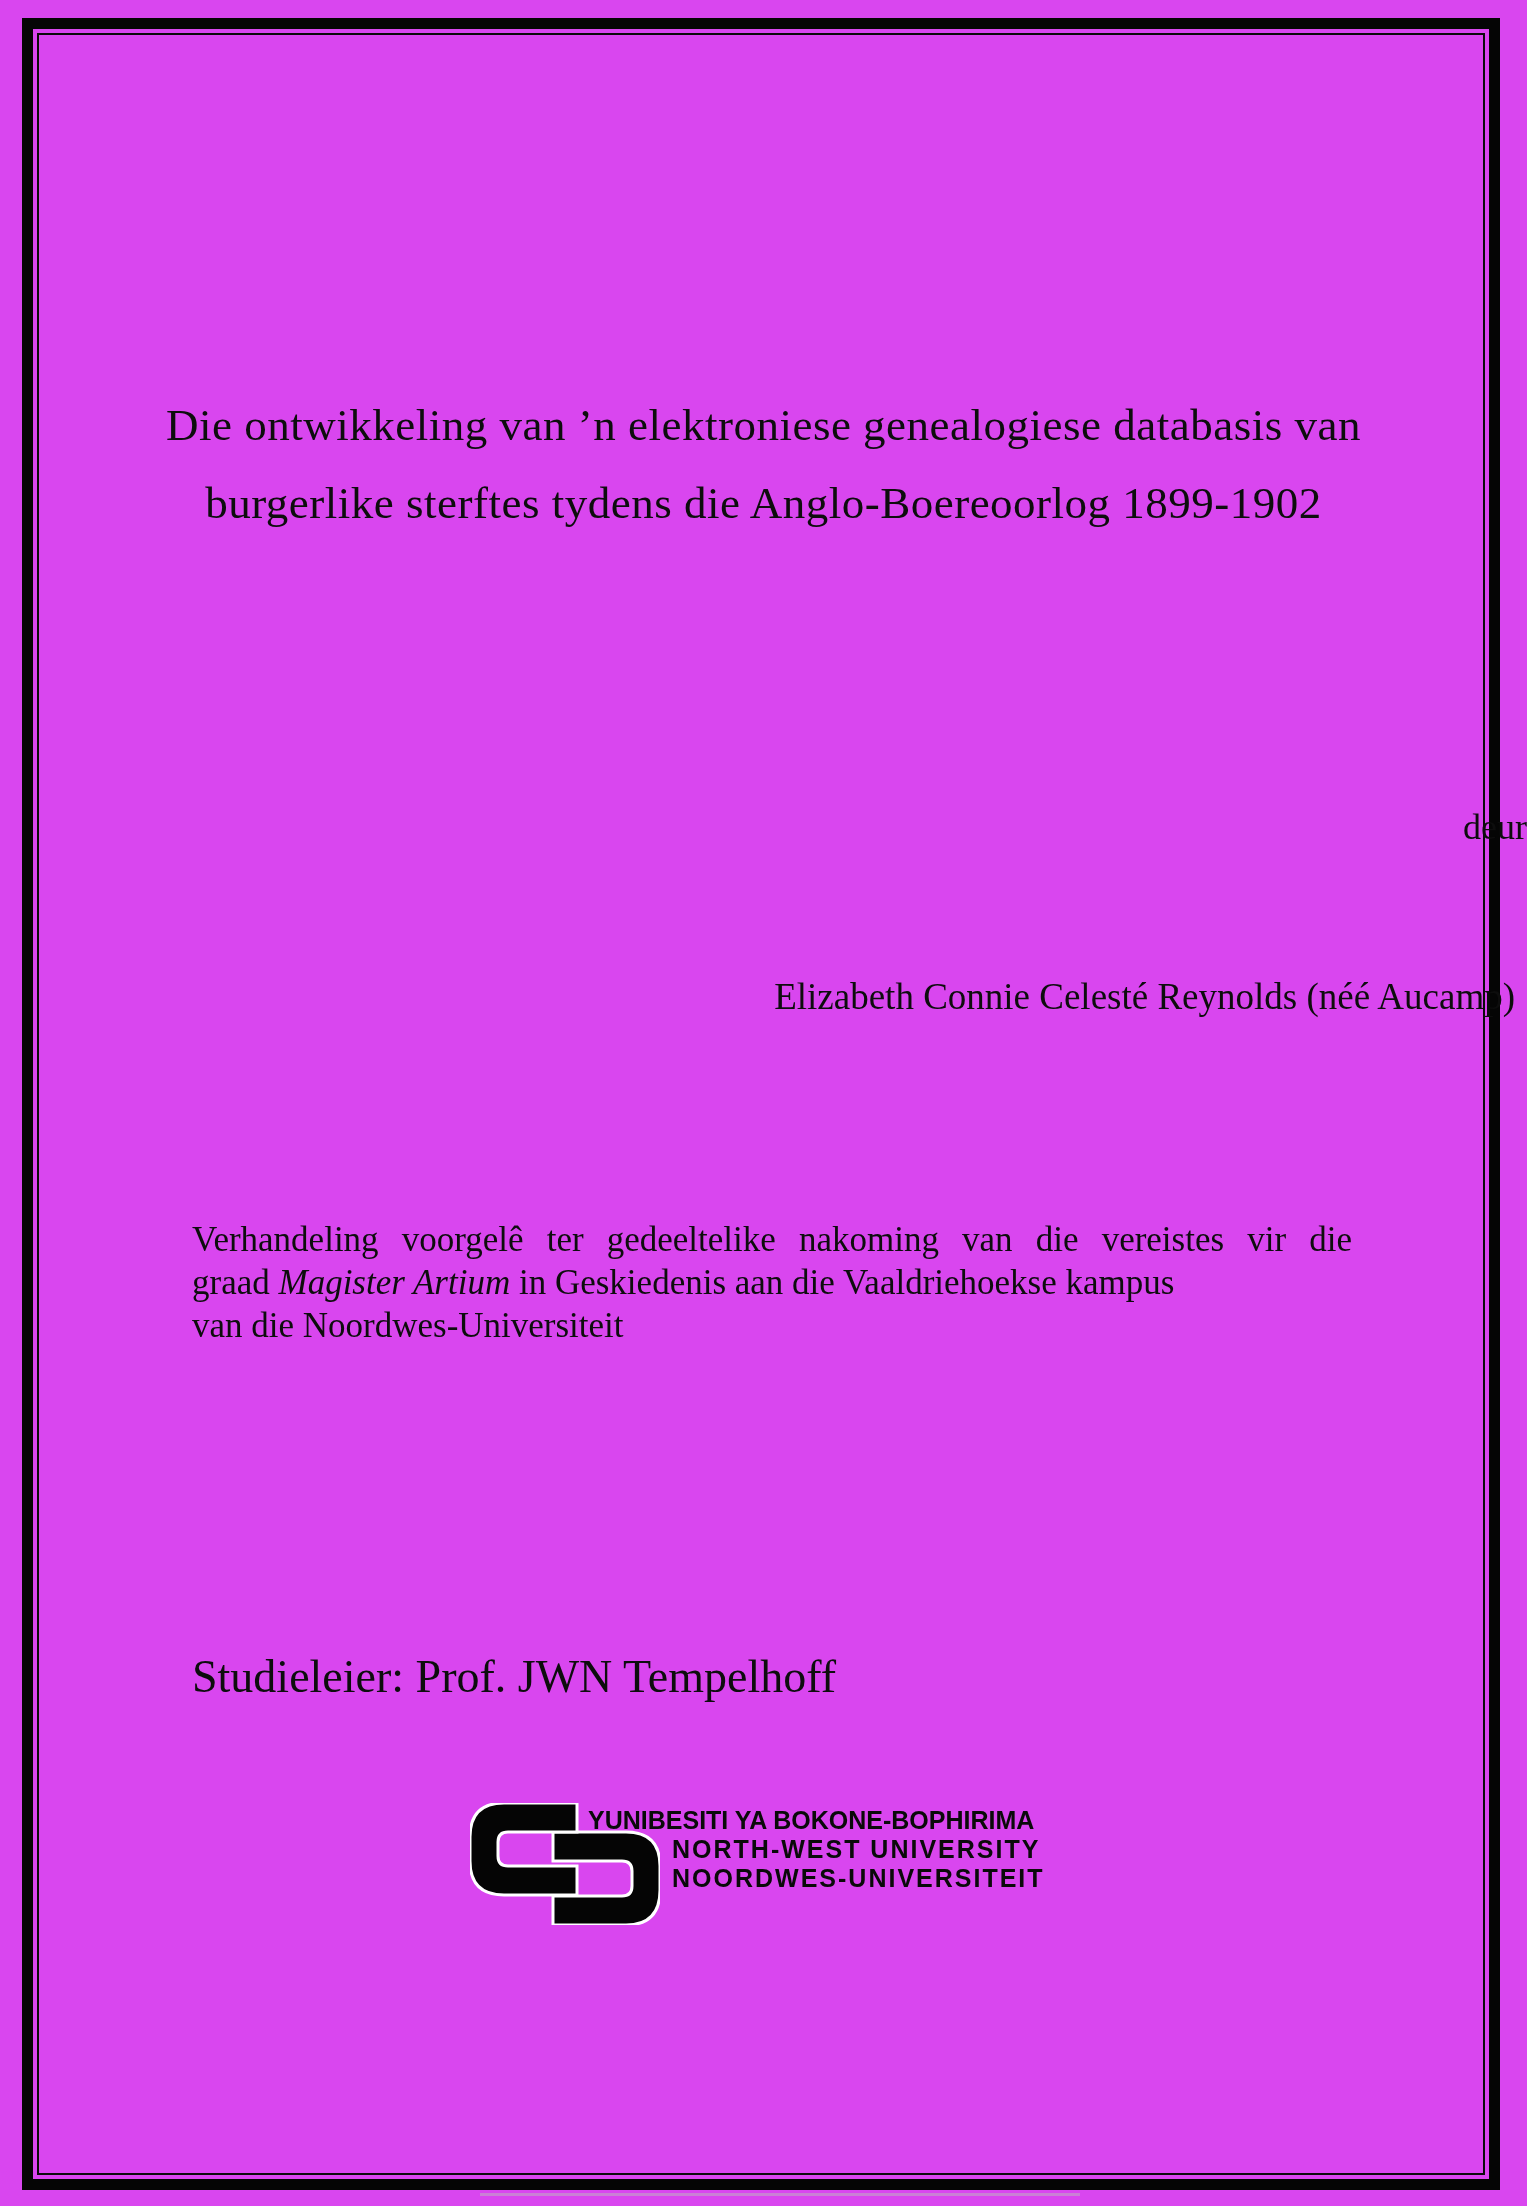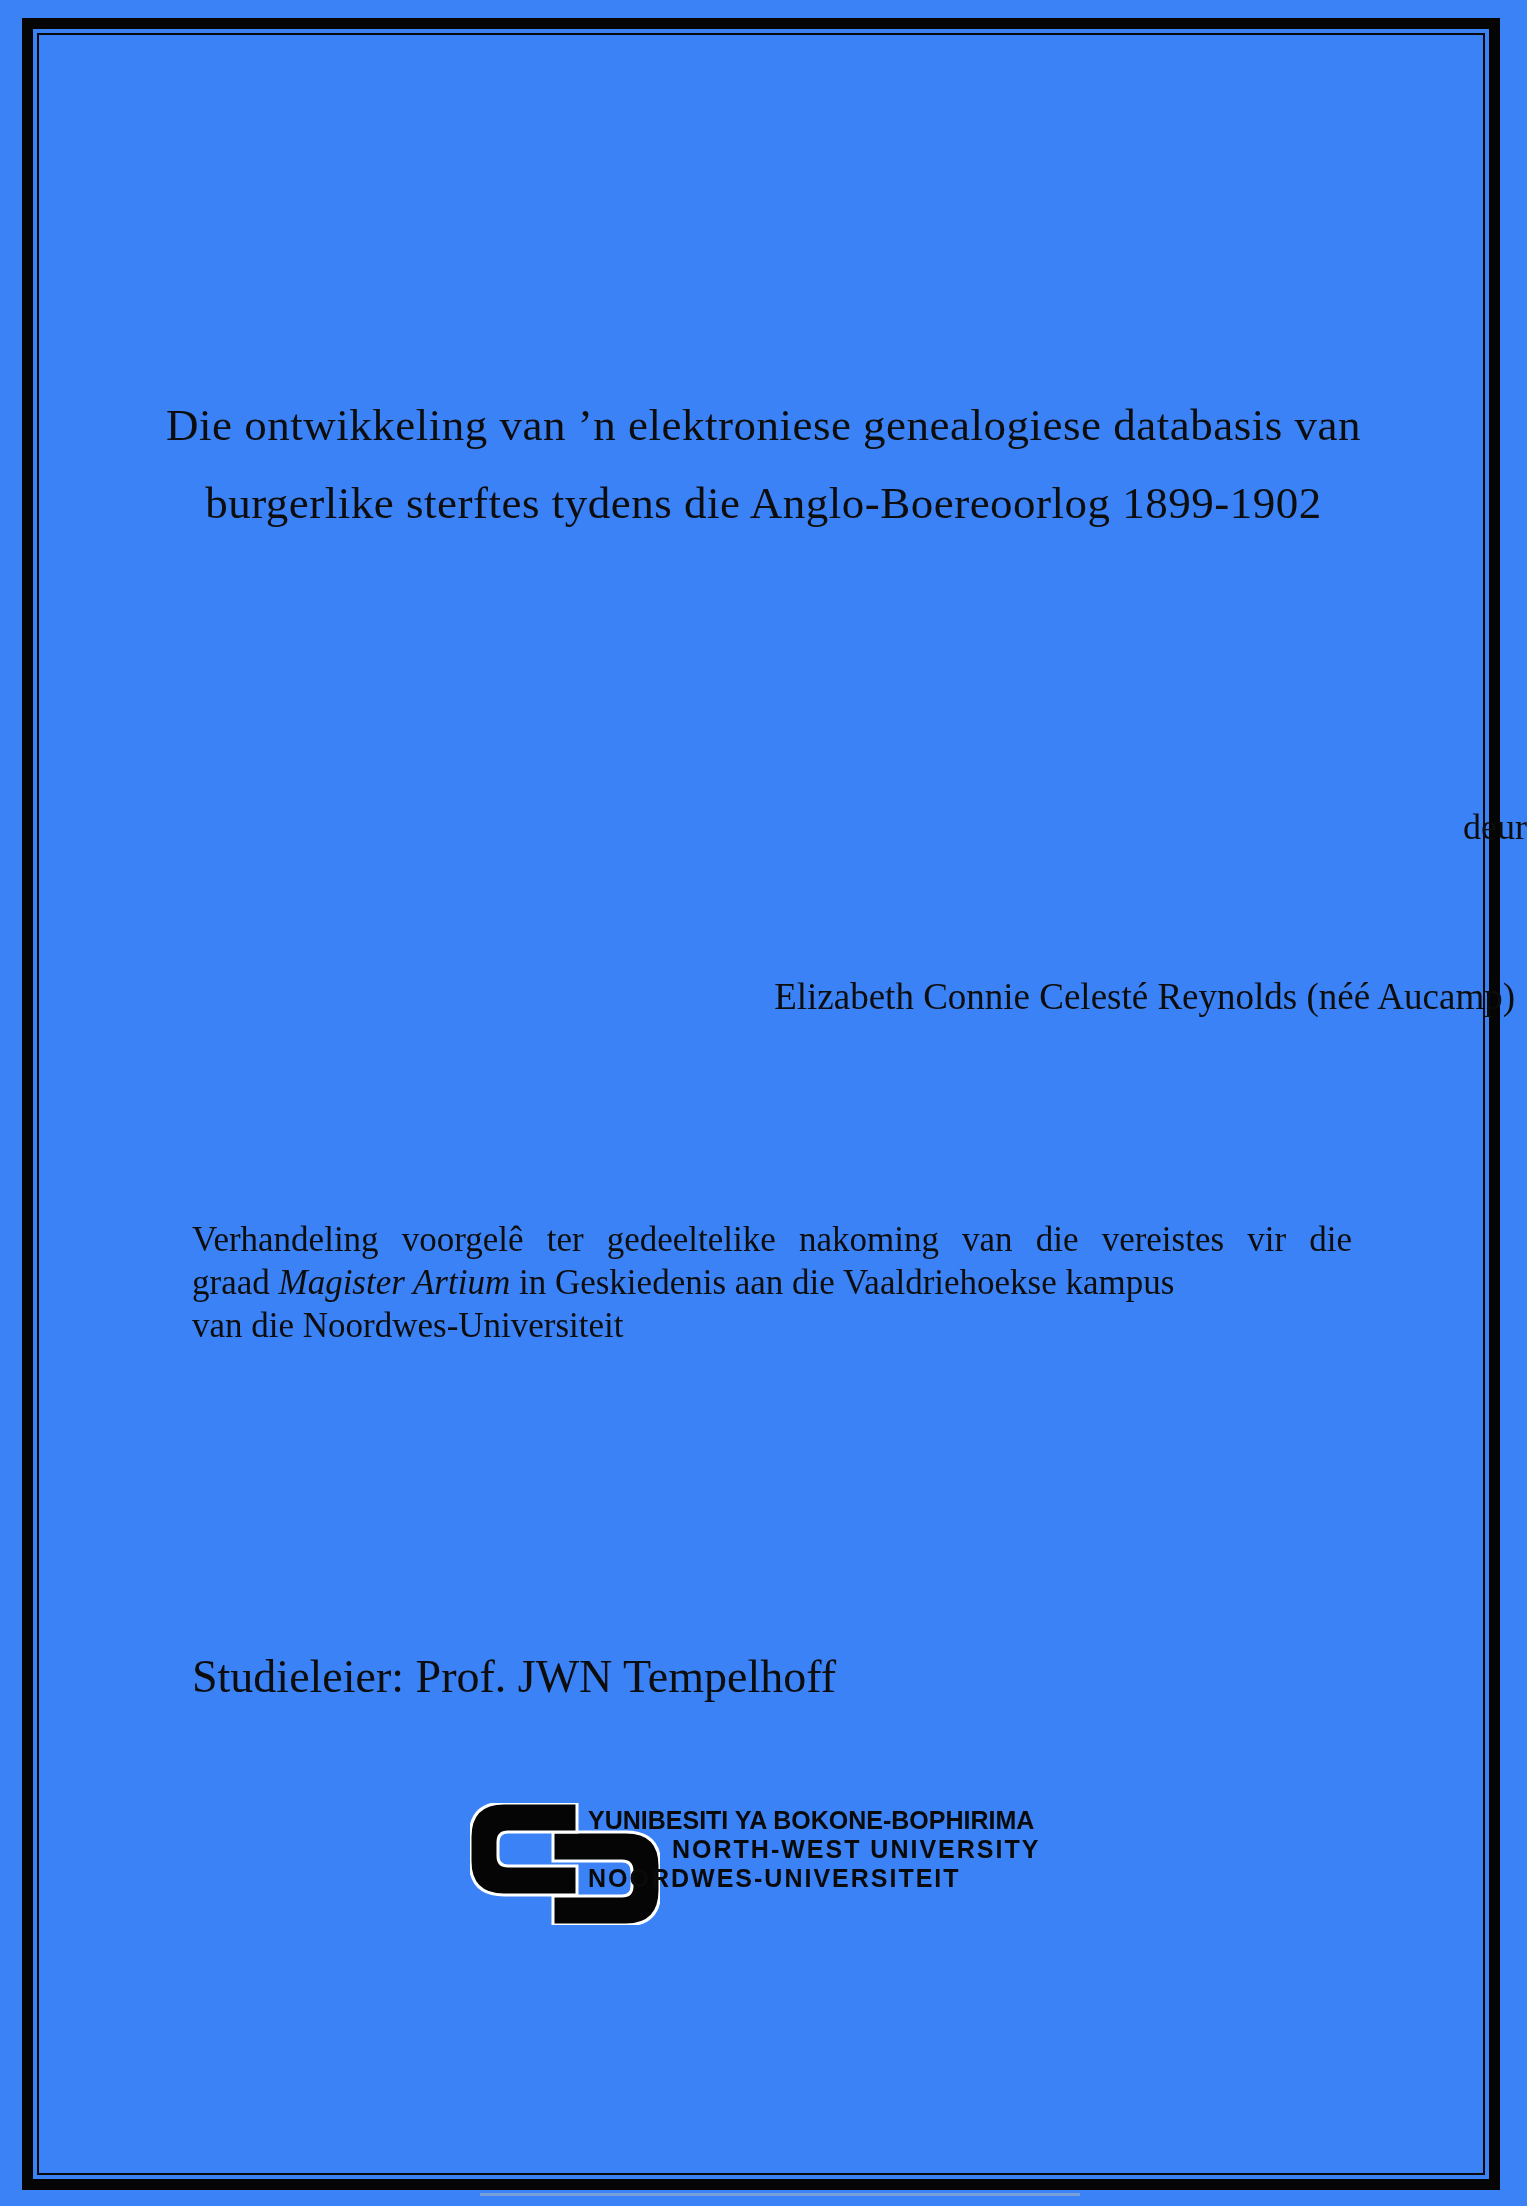--- a/index.html
+++ b/index.html
@@ -1,19 +1,19 @@
 <!DOCTYPE html>
 <html><head>
 <meta charset="utf-8">
 <style>
   html,body{margin:0;padding:0;background:#e8e8e8;}
   .page{
     position:relative;
     width:1527px;height:2206px;
-    background:#3b82f6;
+    background:#d946ef;
     font-family:"Liberation Serif","DejaVu Serif",serif;
     color:#0d0d0d;
     overflow:hidden;
   }
   
   .frame-outer{
     position:absolute;left:22px;top:18px;right:27px;bottom:16px;
     border:11px solid #050505;
   }
   .frame-inner{
@@ -49,21 +49,21 @@
   }
   .logo-mark{position:absolute;left:0;top:0;width:190px;height:122px;}
   .logo-text{
     position:absolute;left:118px;top:3px;
     font-family:"Liberation Sans","DejaVu Sans",sans-serif;
     font-weight:700;font-size:25px;line-height:29px;
     color:#0a0a0a;white-space:nowrap;
   }
   .logo-text .lt1{display:block;margin-left:0;}
   .logo-text .lt2{display:block;margin-left:84px;letter-spacing:2px;}
-  .logo-text .lt3{display:block;letter-spacing:2px;}
+  .logo-text .lt3{display:block;margin-left:84px;letter-spacing:2px;}
   
   .scan-smudge{
     position:absolute;left:480px;bottom:10px;width:600px;height:3px;
     background:#bbb;opacity:.5;
   }
 </style>
 </head>
 <body>
 
 <div class="page">

